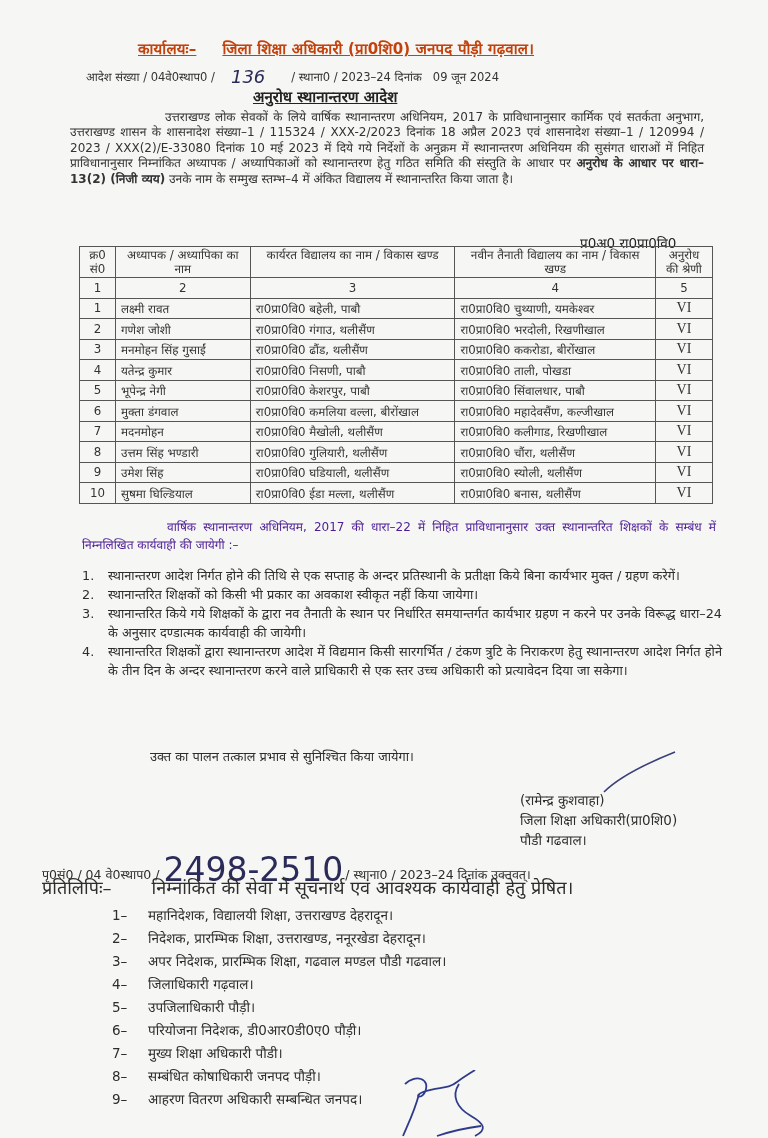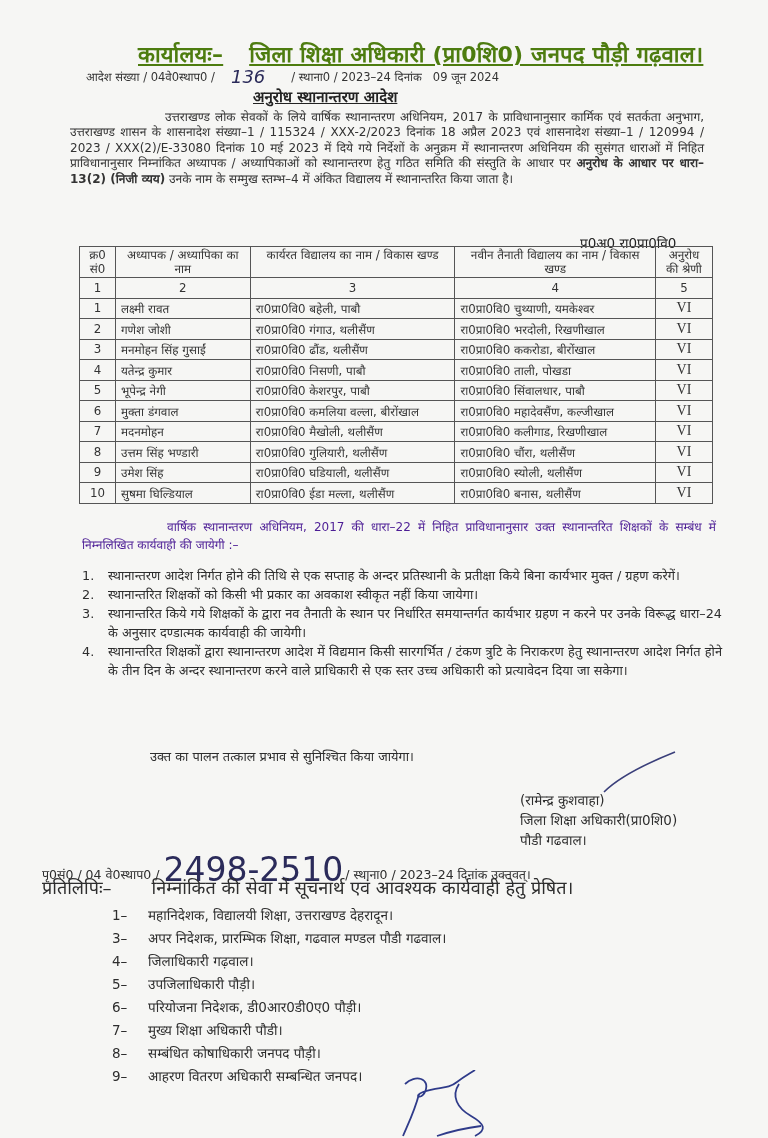--- a/index.html
+++ b/index.html
@@ -1,19 +1,19 @@
 <!DOCTYPE html>
 <html><head>
 <meta charset="utf-8">
 <style>
   html, body { margin:0; padding:0; }
   body { width:768px; height:1138px; background:#f6f6f4; position:relative; overflow:hidden;
          font-family:"DejaVu Sans", "Liberation Sans", sans-serif; color:#2a2a2a; }
   .abs { position:absolute; }
-  .title { left:138px; top:38px; font-size:22px; font-weight:bold; text-decoration:underline; white-space:nowrap; color:#4d7c0f; letter-spacing:0.2px; }
+  .title { left:138px; top:38px; font-size:15px; font-weight:bold; text-decoration:underline; white-space:nowrap; color:#c2410c; letter-spacing:0.2px; }
   .title .gap { display:inline-block; width:26px; }
   .orderline { left:86px; top:66px; font-size:11.5px; white-space:nowrap; color:#333; }
   .hand { font-family:"DejaVu Sans", sans-serif; font-style:italic; color:#2b2b5a; }
   .orderline .hand { font-size:18px; margin:0 26px 0 16px; vertical-align:-2px; font-weight:normal; }
   .subtitle { left:253px; top:86px; font-size:15px; font-weight:bold; text-decoration:underline; color:#222; }
   .para { left:70px; top:110px; width:634px; font-size:12px; line-height:15.4px; text-align:justify; color:#333; }
   .para .indent { display:inline-block; width:95px; }
   .unit { left:580px; top:234px; font-size:13.5px; color:#222; }
   table.t { position:absolute; left:79px; top:246px; width:634px; border-collapse:collapse; font-size:11.8px; color:#333; }
   table.t td, table.t th { border:1px solid #555; padding:1px 5px; height:17.5px; font-weight:normal; }
@@ -172,20 +172,21 @@
 
 <div class="abs endline">
   <span>पृ0सं0 / 04 वे0स्थाप0 /</span><span class="hand">2498-2510</span><span>/ स्थाना0 / 2023–24 दिनांक  उक्तवत्।</span>
 </div>
 <div class="abs cc">
   <span>प्रतिलिपिः–</span><span class="gap"></span><span>निम्नांकित की सेवा में सूचनार्थ एवं आवश्यक कार्यवाही हेतु प्रेषित।</span>
 </div>
 
 <ol class="cclist">
   <li><span class="n">1–</span><span>महानिदेशक, विद्यालयी शिक्षा, उत्तराखण्ड देहरादून।</span></li>
+  <li><span class="n">2–</span><span>निदेशक, प्रारम्भिक शिक्षा, उत्तराखण्ड, ननूरखेडा देहरादून।</span></li>
   <li><span class="n">3–</span><span>अपर निदेशक, प्रारम्भिक शिक्षा, गढवाल मण्डल पौडी गढवाल।</span></li>
   <li><span class="n">4–</span><span>जिलाधिकारी गढ़वाल।</span></li>
   <li><span class="n">5–</span><span>उपजिलाधिकारी पौड़ी।</span></li>
   <li><span class="n">6–</span><span>परियोजना निदेशक, डी0आर0डी0ए0 पौड़ी।</span></li>
   <li><span class="n">7–</span><span>मुख्य शिक्षा अधिकारी पौडी।</span></li>
   <li><span class="n">8–</span><span>सम्बंधित कोषाधिकारी जनपद पौड़ी।</span></li>
   <li><span class="n">9–</span><span>आहरण वितरण अधिकारी सम्बन्धित जनपद।</span></li>
 </ol>
 
 <svg class="sig" style="left:395px;top:1070px" width="120" height="68" viewBox="0 0 120 68">

